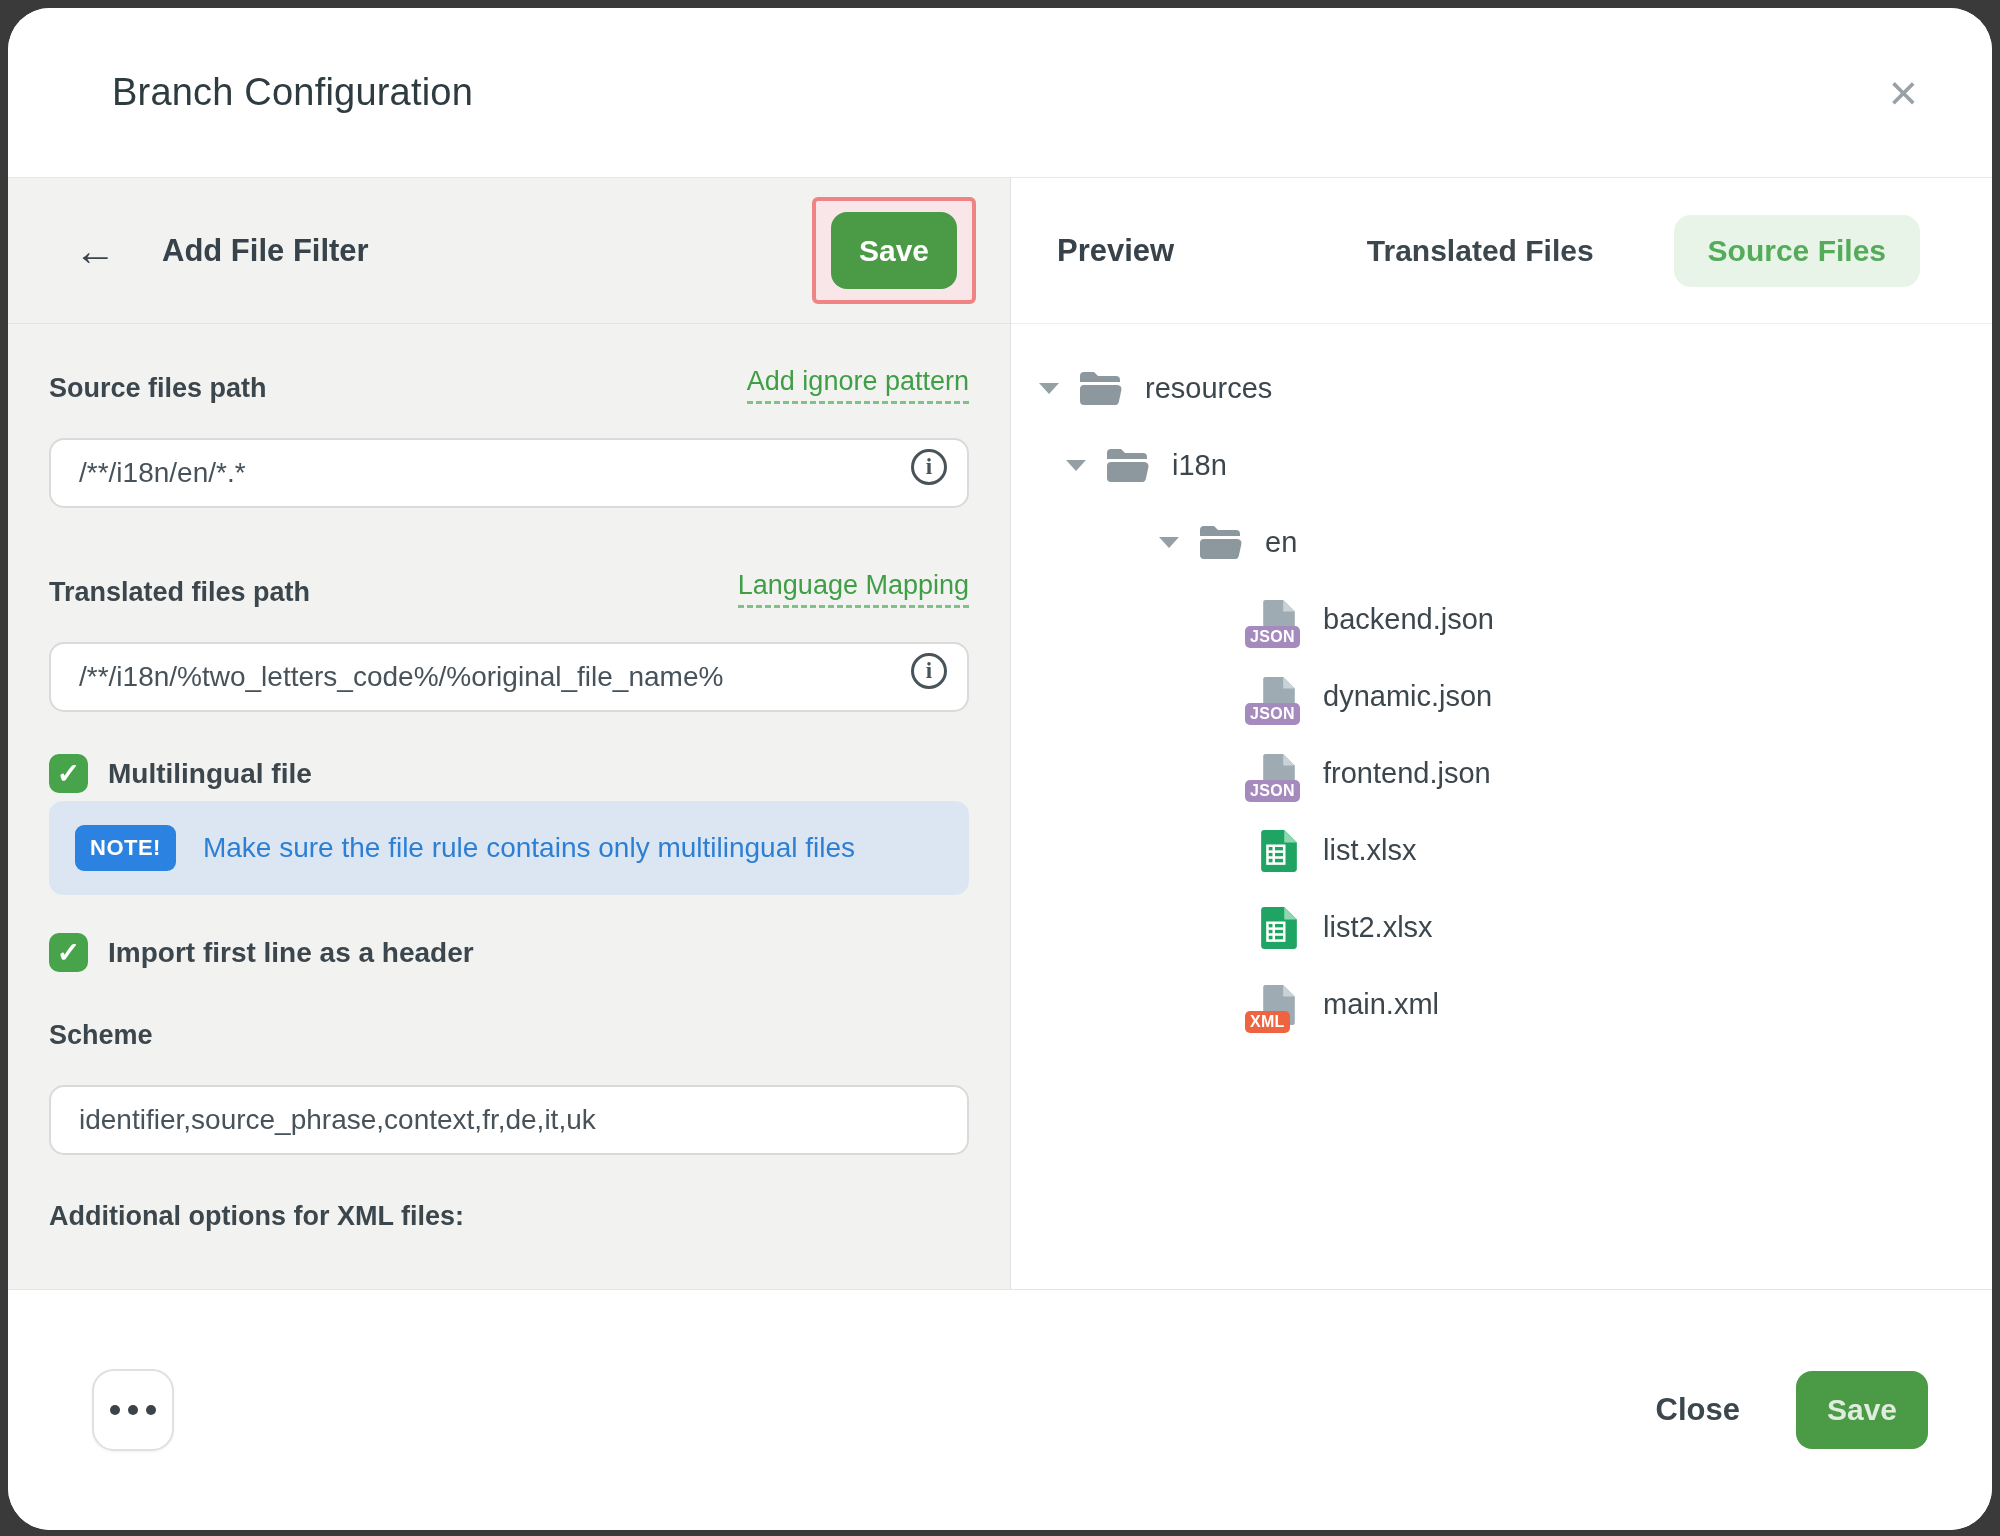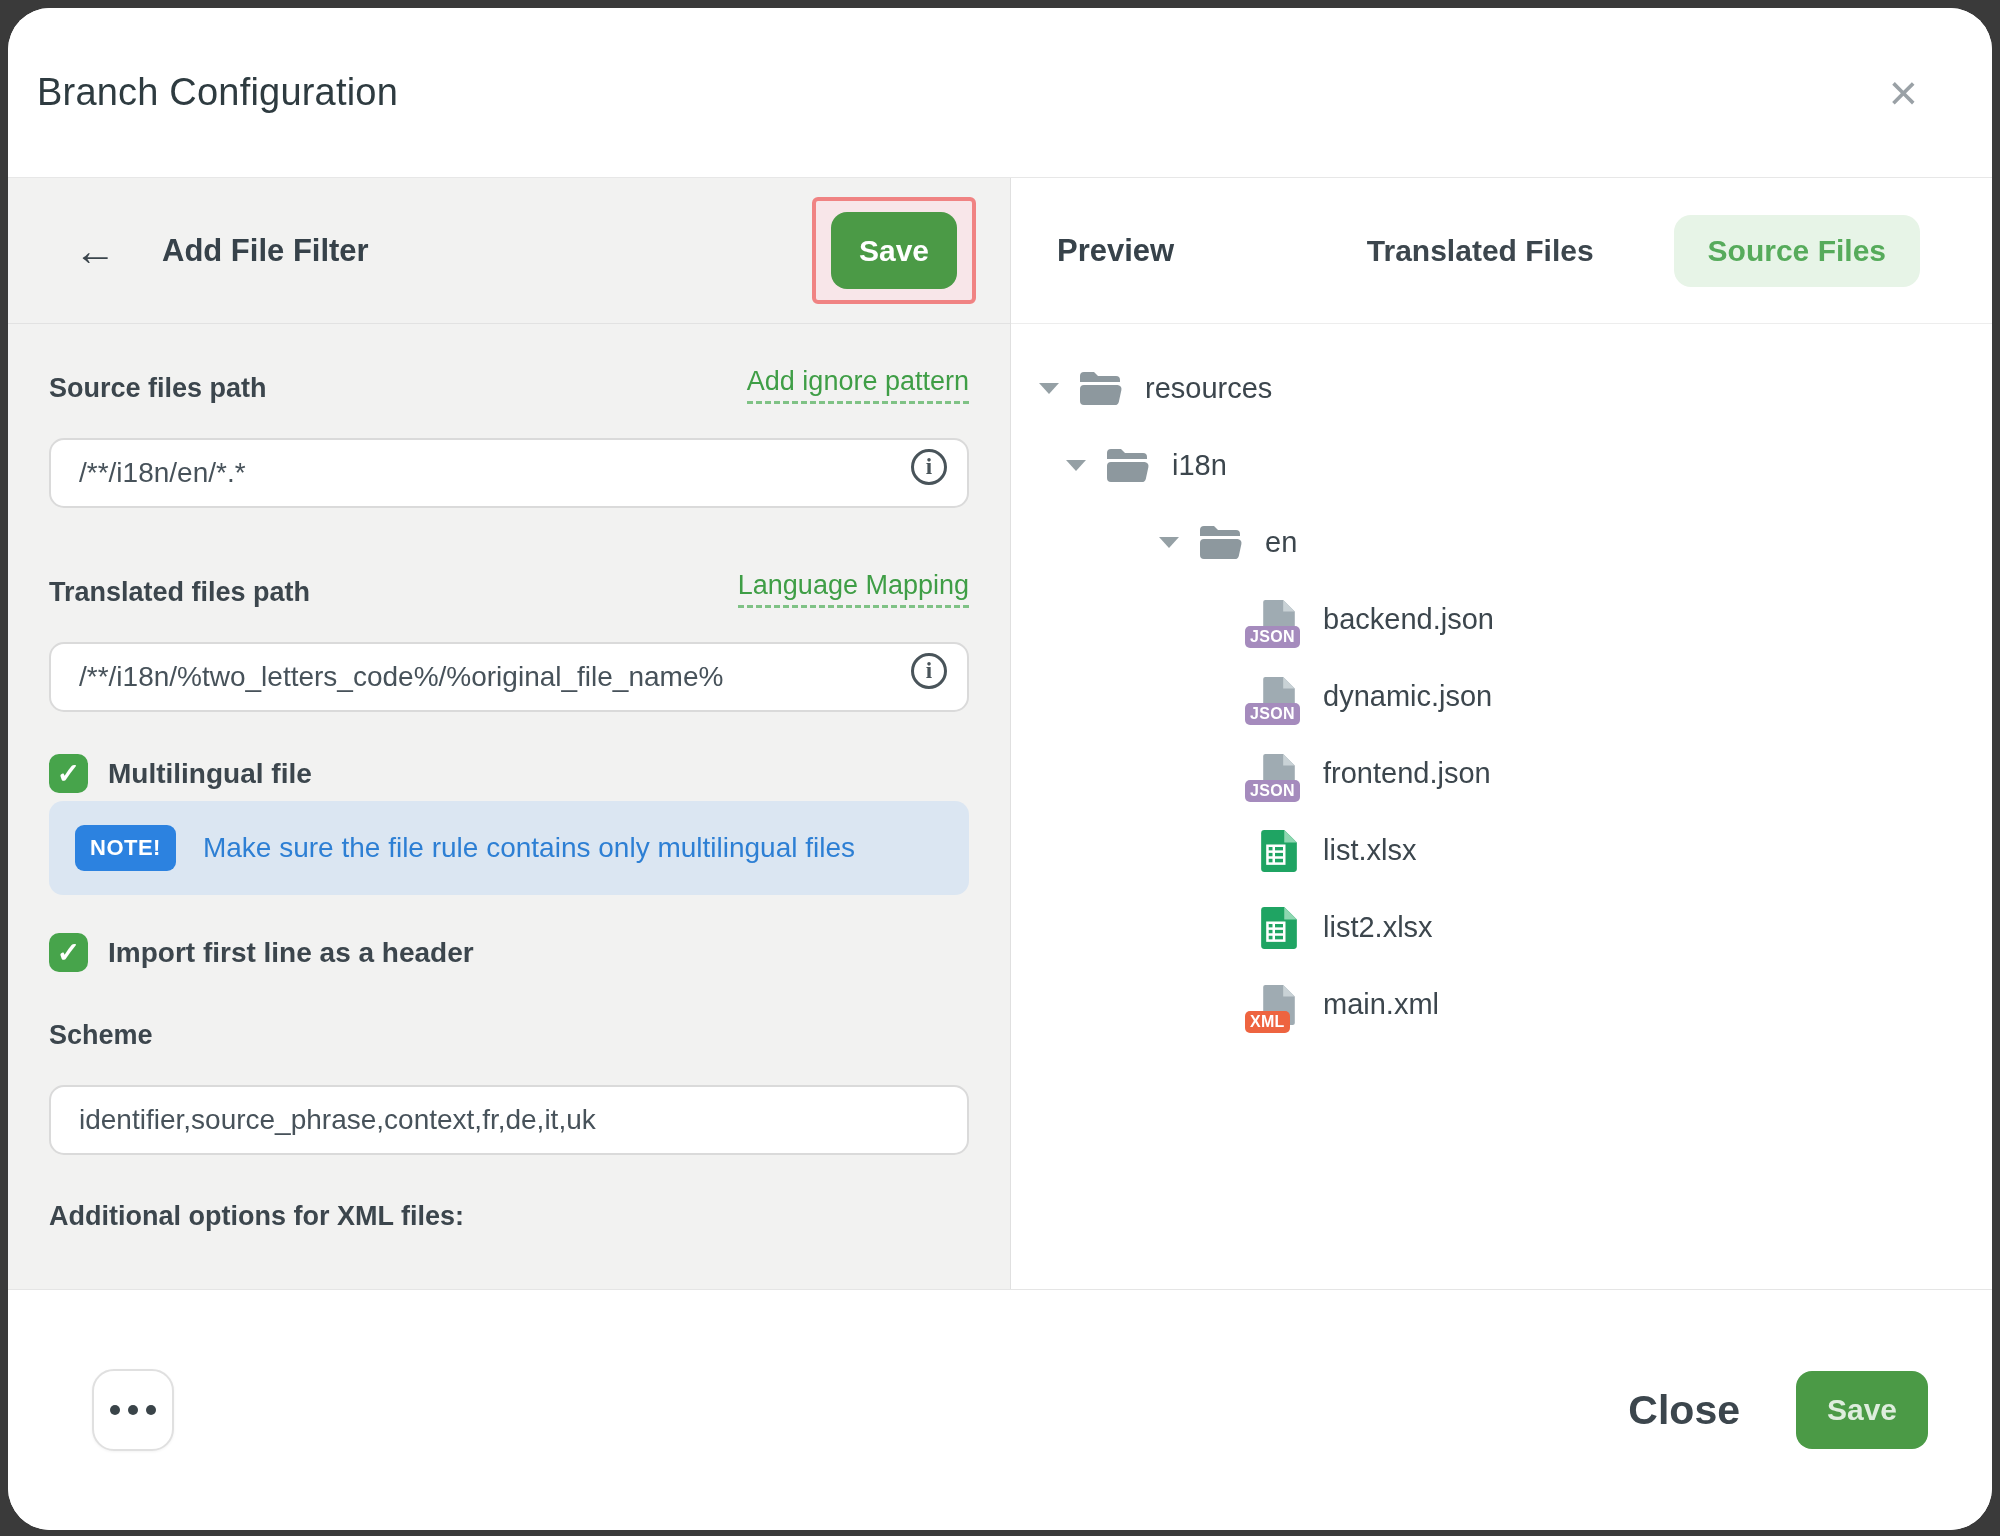--- a/index.html
+++ b/index.html
@@ -5,21 +5,21 @@
   * { margin:0; padding:0; box-sizing:border-box; }
   html,body { width:2000px; height:1536px; overflow:hidden; background:#3a3a3a;
               font-family:"Liberation Sans", sans-serif; }
 
   .dialog { position:absolute; left:8px; top:8px; width:1984px; height:1522px;
             background:#fff; border-radius:42px; overflow:hidden;
             display:flex; flex-direction:column; }
 
   
   .titlebar { height:170px; flex:0 0 170px; display:flex; align-items:center;
-              justify-content:space-between; padding:0 64px 0 29px;
+              justify-content:space-between; padding:0 64px 0 104px;
               border-bottom:1px solid #e7e7e7; background:#fff; }
   .title { font-size:38px; font-weight:500; color:#2e3b40; letter-spacing:.2px; }
   .close-x { font-size:50px; line-height:1; color:#9aa1a6; font-weight:400;
              cursor:pointer; padding:6px 10px; }
 
   
   .main { flex:1 1 auto; display:flex; min-height:0; }
   .left-col  { width:1003px; flex:0 0 1003px; background:#f2f2f1;
                border-right:1px solid #e0e0e0; display:flex; flex-direction:column; }
   .right-col { flex:1 1 auto; background:#fff; display:flex; flex-direction:column; }
@@ -96,21 +96,21 @@
   .badge-xml  { background:#ee6440; }
 
   
   .footer { flex:0 0 241px; border-top:1px solid #e5e5e5; background:#fff;
             display:flex; align-items:center; padding:0 64px 0 84px; }
   .more-btn { width:82px; height:82px; background:#fff; border:2px solid #e0e0e0;
               border-radius:22px; display:flex; align-items:center; justify-content:center;
               gap:8px; cursor:pointer; box-shadow:0 1px 3px rgba(0,0,0,.05); }
   .more-btn i { width:10px; height:10px; border-radius:50%; background:#3a4449; }
   .footer-right { margin-left:auto; display:flex; align-items:center; gap:56px; }
-  .close-btn { background:none; border:none; font-size:41px; color:#3c464d;
+  .close-btn { background:none; border:none; font-size:31px; color:#3c464d;
                font-weight:600; cursor:pointer; font-family:inherit; }
   .btn-green.muted { color:rgba(255,255,255,.82); width:132px; height:78px; }
 </style>
 </head>
 <body>
 
 <div class="dialog">
 
   <div class="titlebar">
     <div class="title">Branch Configuration</div>

